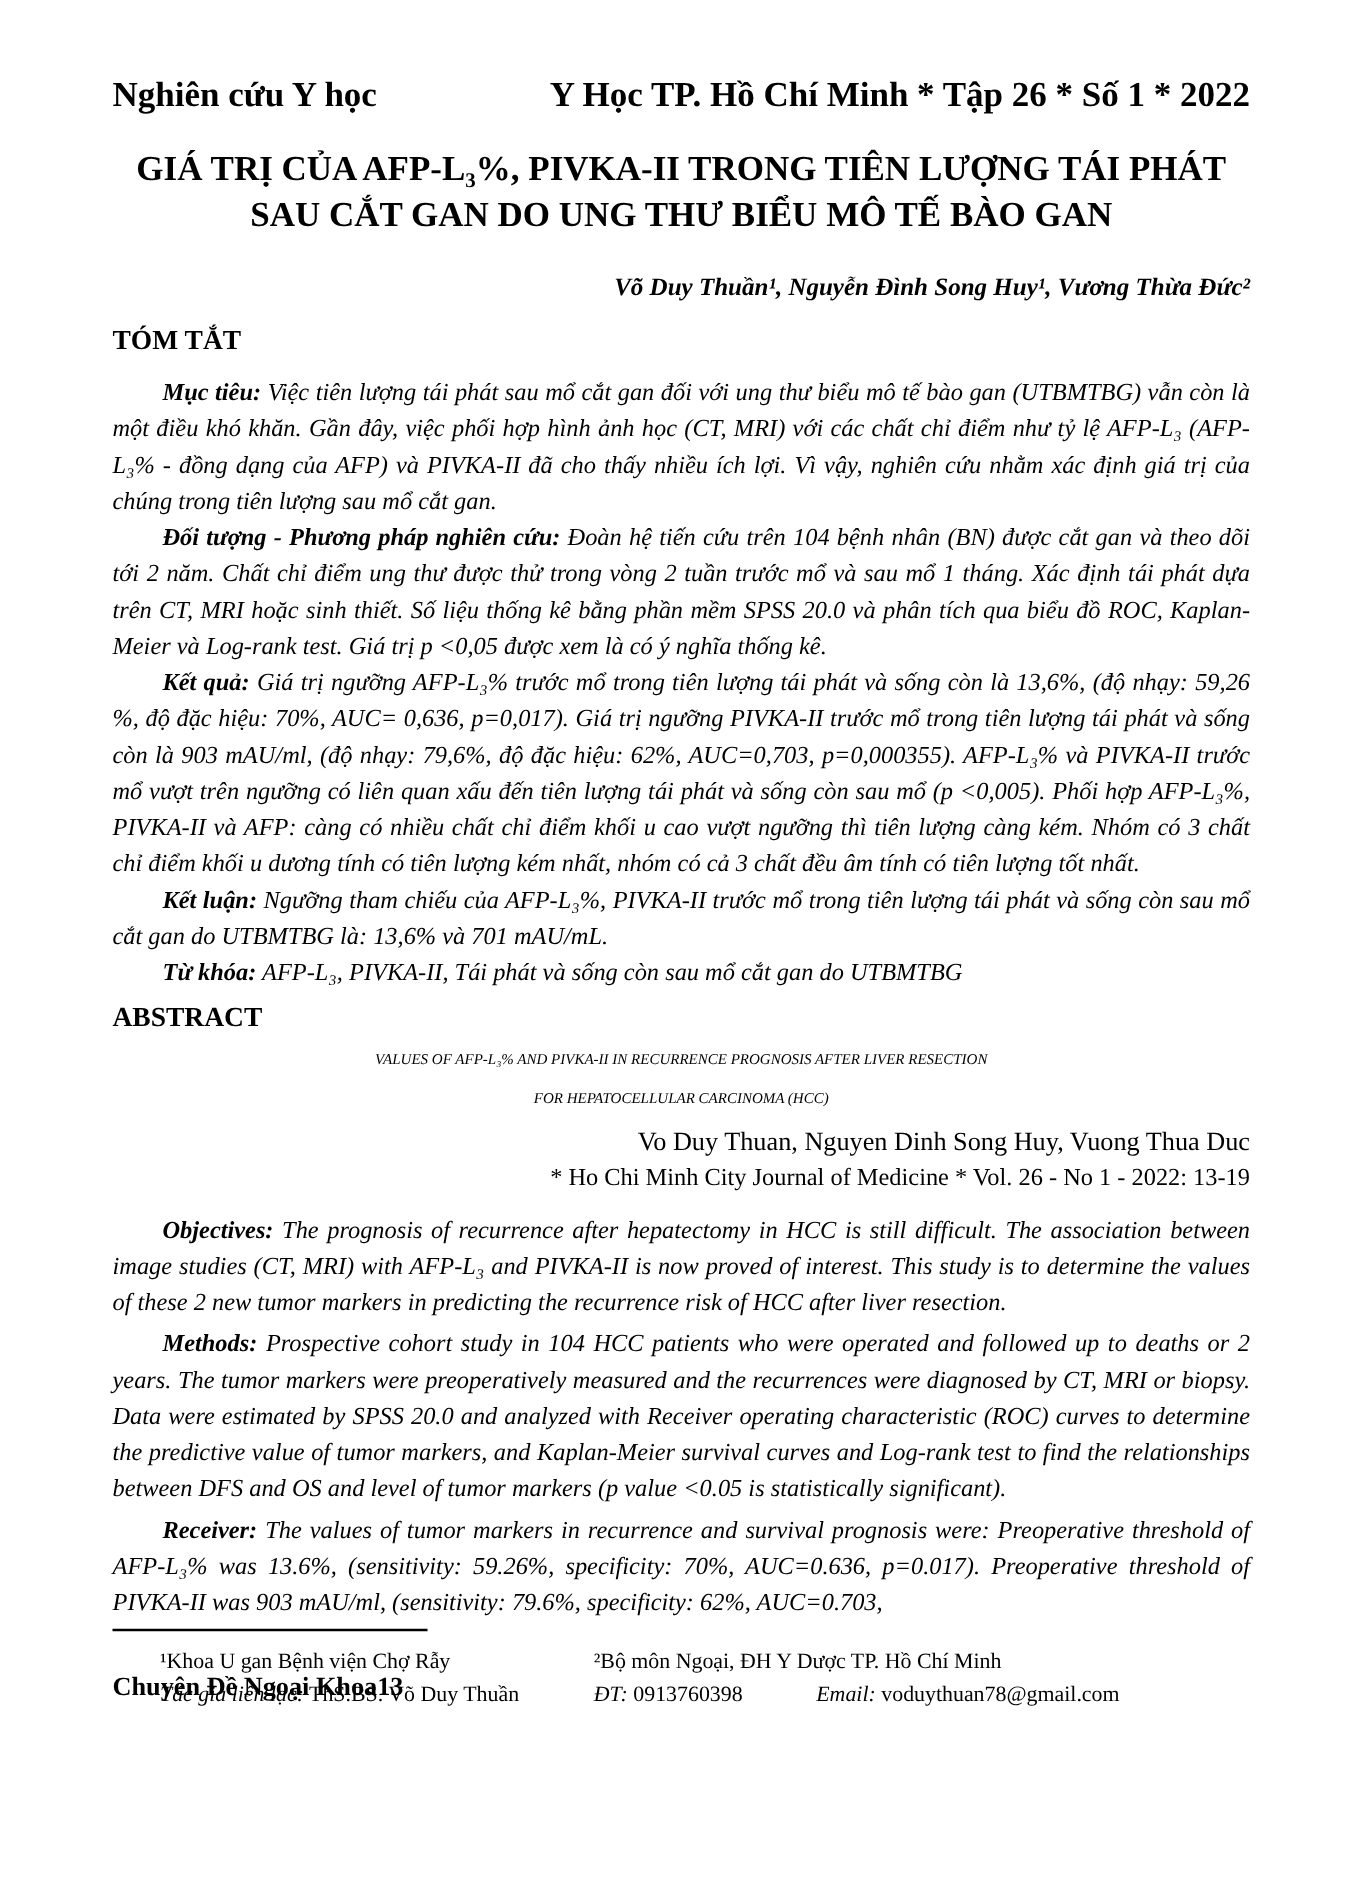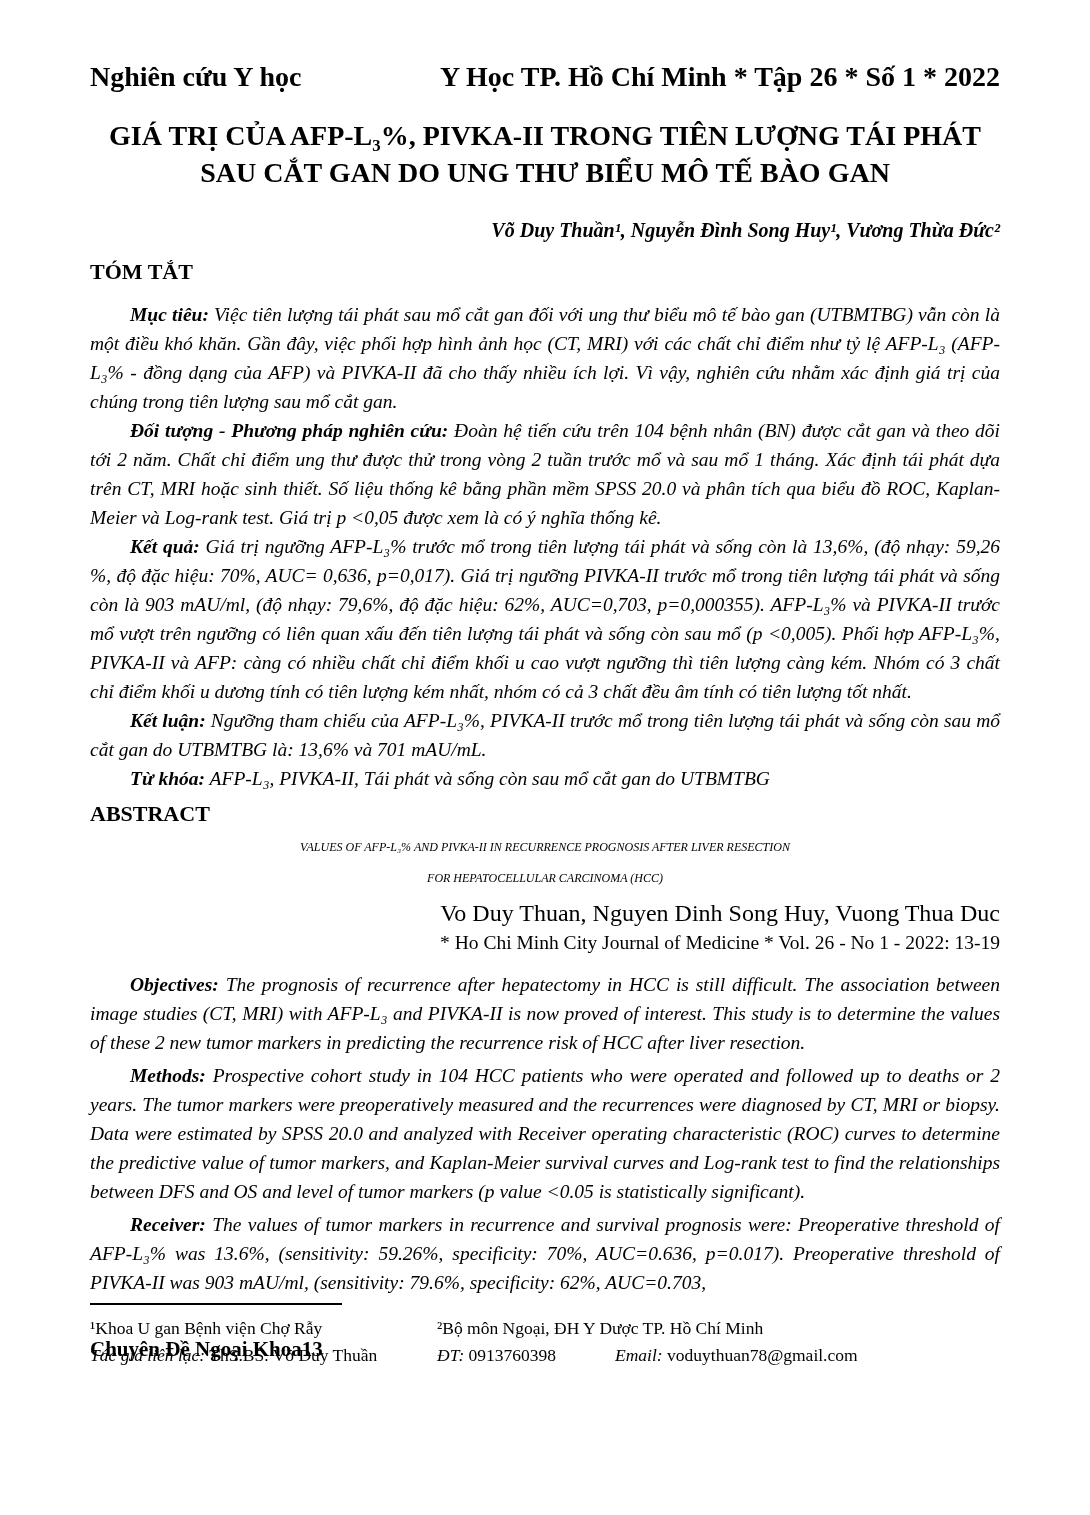--- a/index.html
+++ b/index.html
@@ -70,21 +70,21 @@
   }
   .en-title {
     text-align: center;
     font-style: italic;
     font-size: 12px;
     line-height: 31px;
   }
   .en-authors {
     margin-top: 4px;
     text-align: right;
-    font-size: 24px;
+    font-size: 21px;
     line-height: 30px;
   }
   .en-journal {
     text-align: right;
     font-size: 19.5px;
     line-height: 30px;
   }
   .para.first-en {
     margin-top: 12px;
   }
@@ -94,20 +94,21 @@
     width: 252px;
     margin: 6px 0 0 0;
   }
   .footnote {
     margin-top: 10px;
     font-size: 17.5px;
     line-height: 27px;
   }
   .fn-row {
     display: flex;
+    margin-left: 38px;
   }
   .fn-cell-1 { width: 347px; flex: none; }
   .fn-cell-2 { width: 178px; flex: none; }
   .fn-cell-3 { flex: 1; }
   .it { font-style: italic; }
   .page-footer {
     position: absolute;
     left: 90px;
     right: 90px;
     top: 1336px;

